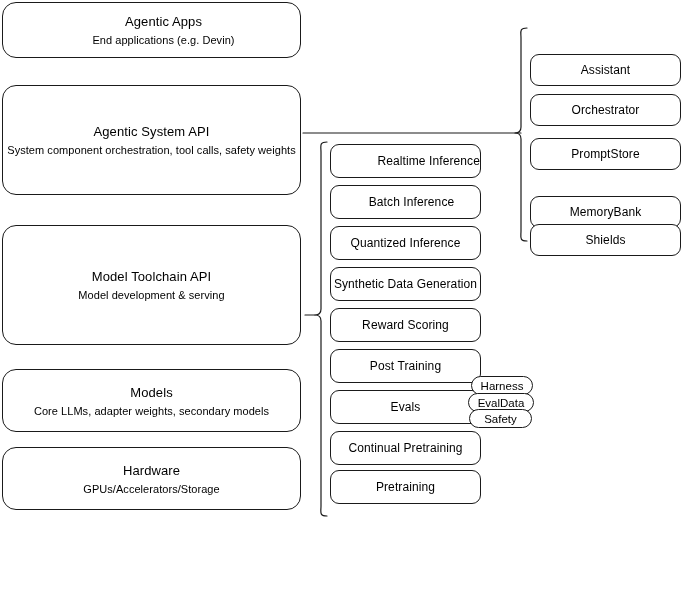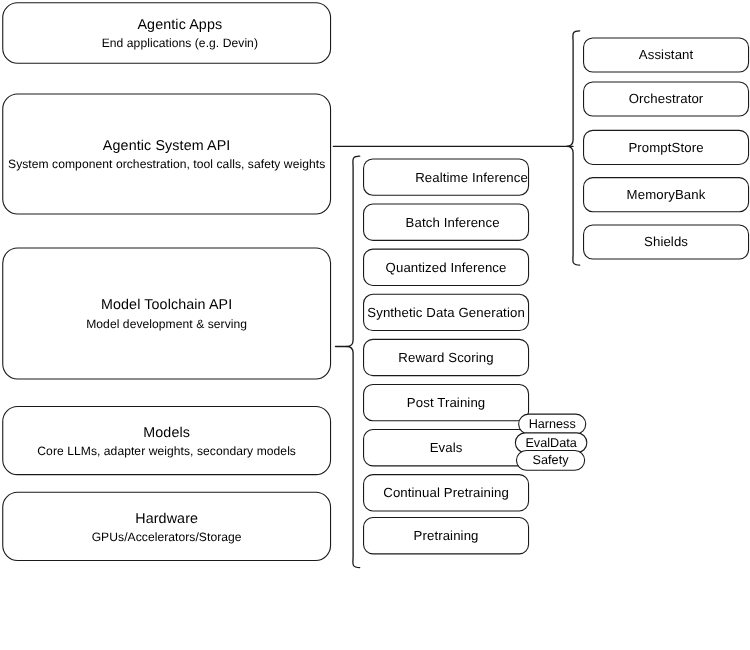--- a/index.html
+++ b/index.html
@@ -53,21 +53,21 @@
   }
 
   
   .cap {
     border-radius: 9px;
     font-size: 12px;
     line-height: 15px;
     letter-spacing: .1px;
   }
   .cap.mid  { left: 330px; width: 151px; height: 34px; }
-  .cap.right{ left: 530px; width: 151px; height: 32px; }
+  .cap.right{ left: 530px; width: 151px; height: 32px; margin-top: 20px; }
 
   
   .tag {
     position: absolute;
     box-sizing: border-box;
     background: #ffffff;
     border: 1px solid #1a1a1a;
     border-radius: 999px;
     display: flex;
     align-items: center;
@@ -190,20 +190,20 @@
 
   <div class="node cap right" style="top:34px;">
     <span>Assistant</span>
   </div>
   <div class="node cap right" style="top:74px;">
     <span>Orchestrator</span>
   </div>
   <div class="node cap right" style="top:118px;">
     <span>PromptStore</span>
   </div>
-  <div class="node cap right" style="top:161px;">
+  <div class="node cap right" style="top:176px;">
     <span>MemoryBank</span>
   </div>
   <div class="node cap right" style="top:204px;">
     <span>Shields</span>
   </div>
 
 </div>
 
 </body></html>

